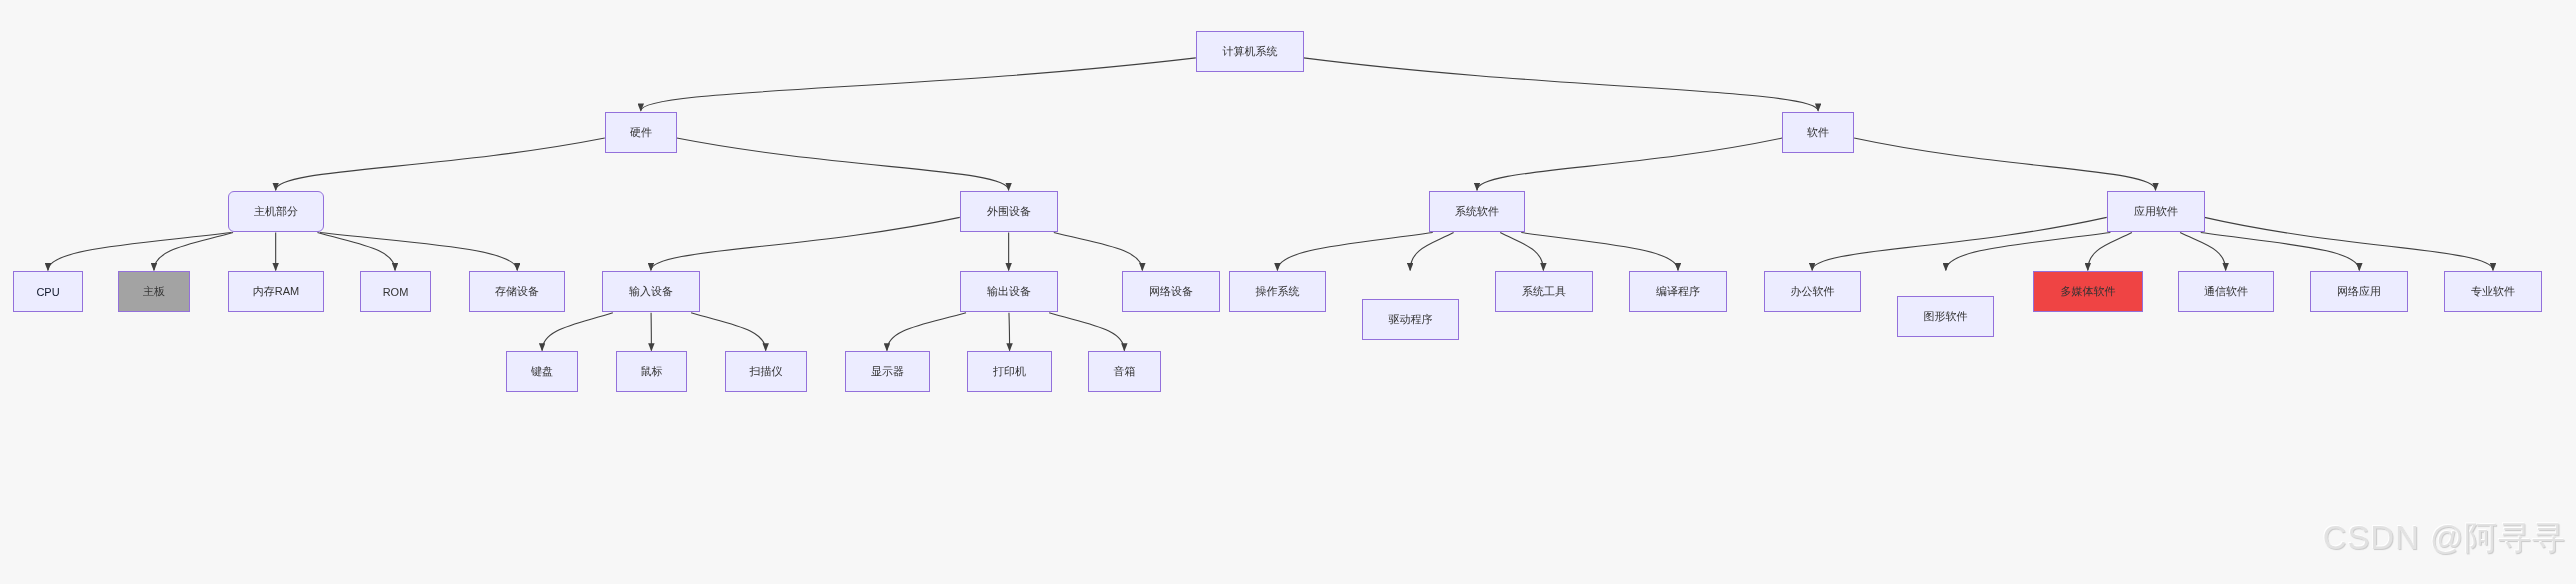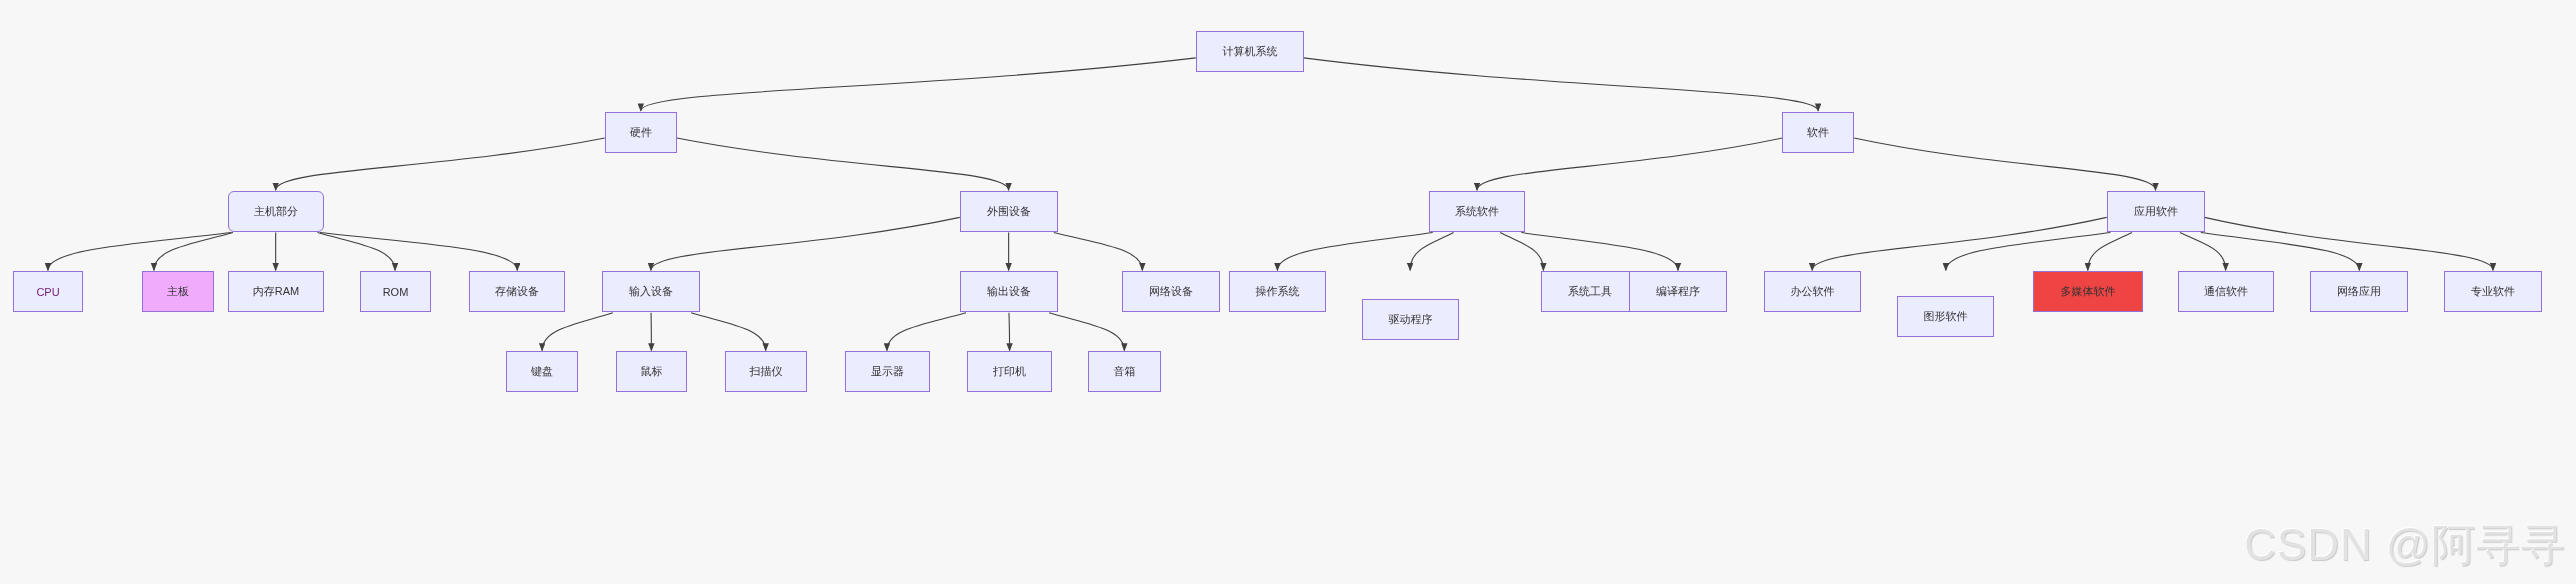--- a/index.html
+++ b/index.html
@@ -17,21 +17,21 @@
     height: 41px;
     display: flex; align-items: center; justify-content: center;
     font-size: 11px;
     white-space: nowrap;
     border-style: solid;
     border-width: 1.2px;
   }
   #watermark {
     position: absolute;
     right: 10px; top: 516px;
-    font-size: 44px;
+    font-size: 33px;
     letter-spacing: 0.9px;
     color: #e2e2e2;
     text-shadow: -0.9px -0.9px 0 #ffffff, 0.9px 0.9px 0.9px #c9c9c9;
     white-space: nowrap;
   }
 </style>
 </head>
 <body style="background: rgb(247, 247, 247);">
 
 <div id="stage">
@@ -73,39 +73,39 @@
         <path d="M 2387 252 C 2473 264.3, 2559 269, 2559 293" fill="none" stroke="#404040" stroke-width="1.2" marker-end="url(#arrow)"></path>
         <path d="M 2391 235.5 C 2547.5 271.15, 2704 269, 2704 293" fill="none" stroke="#404040" stroke-width="1.2" marker-end="url(#arrow)"></path>
       </g>
   </svg>
   <div id="nodes">
       <div class="node" style="left: 1196px; top: 31px; width: 108px; background: rgb(236, 236, 255); border-color: rgb(147, 112, 219); color: rgb(51, 51, 51);">计算机系统</div>
       <div class="node" style="left: 605px; top: 112px; width: 72px; background: rgb(236, 236, 255); border-color: rgb(147, 112, 219); color: rgb(51, 51, 51);">硬件</div>
       <div class="node" style="left: 1782px; top: 112px; width: 72px; background: rgb(236, 236, 255); border-color: rgb(147, 112, 219); color: rgb(51, 51, 51);">软件</div>
       <div class="node" style="left: 228px; top: 191px; width: 96px; background: rgb(236, 236, 255); border-color: rgb(147, 112, 219); color: rgb(51, 51, 51); border-radius: 6px;">主机部分</div>
       <div class="node" style="left: 960px; top: 191px; width: 98px; background: rgb(236, 236, 255); border-color: rgb(147, 112, 219); color: rgb(51, 51, 51);">外围设备</div>
-      <div class="node" style="left: 13px; top: 271px; width: 70px; background: rgb(236, 236, 255); border-color: rgb(147, 112, 219); color: #701a75;">CPU</div>
-      <div class="node" style="left: 118px; top: 271px; width: 72px; background: #f0abfc; border-color: rgb(147, 112, 219); color: rgb(51, 51, 51); margin-left: 24px;">主板</div>
+      <div class="node" style="left: 13px; top: 271px; width: 70px; background: rgb(236, 236, 255); border-color: rgb(147, 112, 219); color: #0f172a;">CPU</div>
+      <div class="node" style="left: 118px; top: 271px; width: 72px; background: #a3a3a3; border-color: rgb(147, 112, 219); color: rgb(51, 51, 51);">主板</div>
       <div class="node" style="left: 228px; top: 271px; width: 96px; background: rgb(236, 236, 255); border-color: rgb(147, 112, 219); color: rgb(51, 51, 51);">内存RAM</div>
       <div class="node" style="left: 360px; top: 271px; width: 71px; background: rgb(236, 236, 255); border-color: rgb(147, 112, 219); color: rgb(51, 51, 51);">ROM</div>
       <div class="node" style="left: 469px; top: 271px; width: 96px; background: rgb(236, 236, 255); border-color: rgb(147, 112, 219); color: rgb(51, 51, 51);">存储设备</div>
       <div class="node" style="left: 602px; top: 271px; width: 98px; background: rgb(236, 236, 255); border-color: rgb(147, 112, 219); color: rgb(51, 51, 51);">输入设备</div>
       <div class="node" style="left: 960px; top: 271px; width: 98px; background: rgb(236, 236, 255); border-color: rgb(147, 112, 219); color: rgb(51, 51, 51);">输出设备</div>
       <div class="node" style="left: 1093px; top: 271px; width: 98px; background: rgb(236, 236, 255); border-color: rgb(147, 112, 219); color: rgb(51, 51, 51); margin-left: 29px;">网络设备</div>
       <div class="node" style="left: 506px; top: 351px; width: 72px; background: rgb(236, 236, 255); border-color: rgb(147, 112, 219); color: rgb(51, 51, 51);">键盘</div>
       <div class="node" style="left: 616px; top: 351px; width: 71px; background: rgb(236, 236, 255); border-color: rgb(147, 112, 219); color: rgb(51, 51, 51);">鼠标</div>
       <div class="node" style="left: 725px; top: 351px; width: 82px; background: rgb(236, 236, 255); border-color: rgb(147, 112, 219); color: rgb(51, 51, 51);">扫描仪</div>
       <div class="node" style="left: 845px; top: 351px; width: 85px; background: rgb(236, 236, 255); border-color: rgb(147, 112, 219); color: rgb(51, 51, 51);">显示器</div>
       <div class="node" style="left: 967px; top: 351px; width: 85px; background: rgb(236, 236, 255); border-color: rgb(147, 112, 219); color: rgb(51, 51, 51);">打印机</div>
       <div class="node" style="left: 1088px; top: 351px; width: 73px; background: rgb(236, 236, 255); border-color: rgb(147, 112, 219); color: rgb(51, 51, 51);">音箱</div>
       <div class="node" style="left: 1429px; top: 191px; width: 96px; background: rgb(236, 236, 255); border-color: rgb(147, 112, 219); color: rgb(51, 51, 51);">系统软件</div>
       <div class="node" style="left: 2107px; top: 191px; width: 98px; background: rgb(236, 236, 255); border-color: rgb(147, 112, 219); color: rgb(51, 51, 51);">应用软件</div>
       <div class="node" style="left: 1229px; top: 271px; width: 97px; background: rgb(236, 236, 255); border-color: rgb(147, 112, 219); color: rgb(51, 51, 51);">操作系统</div>
       <div class="node" style="left: 1362px; top: 271px; width: 97px; background: rgb(236, 236, 255); border-color: rgb(147, 112, 219); color: rgb(51, 51, 51); margin-top: 28px;">驱动程序</div>
-      <div class="node" style="left: 1495px; top: 271px; width: 98px; background: rgb(236, 236, 255); border-color: rgb(147, 112, 219); color: rgb(51, 51, 51); margin-left: 46px;">系统工具</div>
+      <div class="node" style="left: 1495px; top: 271px; width: 98px; background: rgb(236, 236, 255); border-color: rgb(147, 112, 219); color: rgb(51, 51, 51);">系统工具</div>
       <div class="node" style="left: 1629px; top: 271px; width: 98px; background: rgb(236, 236, 255); border-color: rgb(147, 112, 219); color: rgb(51, 51, 51);">编译程序</div>
       <div class="node" style="left: 1764px; top: 271px; width: 97px; background: rgb(236, 236, 255); border-color: rgb(147, 112, 219); color: rgb(51, 51, 51);">办公软件</div>
       <div class="node" style="left: 1897px; top: 271px; width: 97px; background: rgb(236, 236, 255); border-color: rgb(147, 112, 219); color: rgb(51, 51, 51); margin-top: 25px;">图形软件</div>
       <div class="node" style="left: 2033px; top: 271px; width: 110px; background: #ef4444; border-color: rgb(147, 112, 219); color: rgb(51, 51, 51);">多媒体软件</div>
       <div class="node" style="left: 2178px; top: 271px; width: 96px; background: rgb(236, 236, 255); border-color: rgb(147, 112, 219); color: rgb(51, 51, 51);">通信软件</div>
       <div class="node" style="left: 2310px; top: 271px; width: 98px; background: rgb(236, 236, 255); border-color: rgb(147, 112, 219); color: rgb(51, 51, 51);">网络应用</div>
       <div class="node" style="left: 2444px; top: 271px; width: 98px; background: rgb(236, 236, 255); border-color: rgb(147, 112, 219); color: rgb(51, 51, 51);">专业软件</div>
     </div>
   <div id="watermark">CSDN @阿寻寻</div>
 </div>

